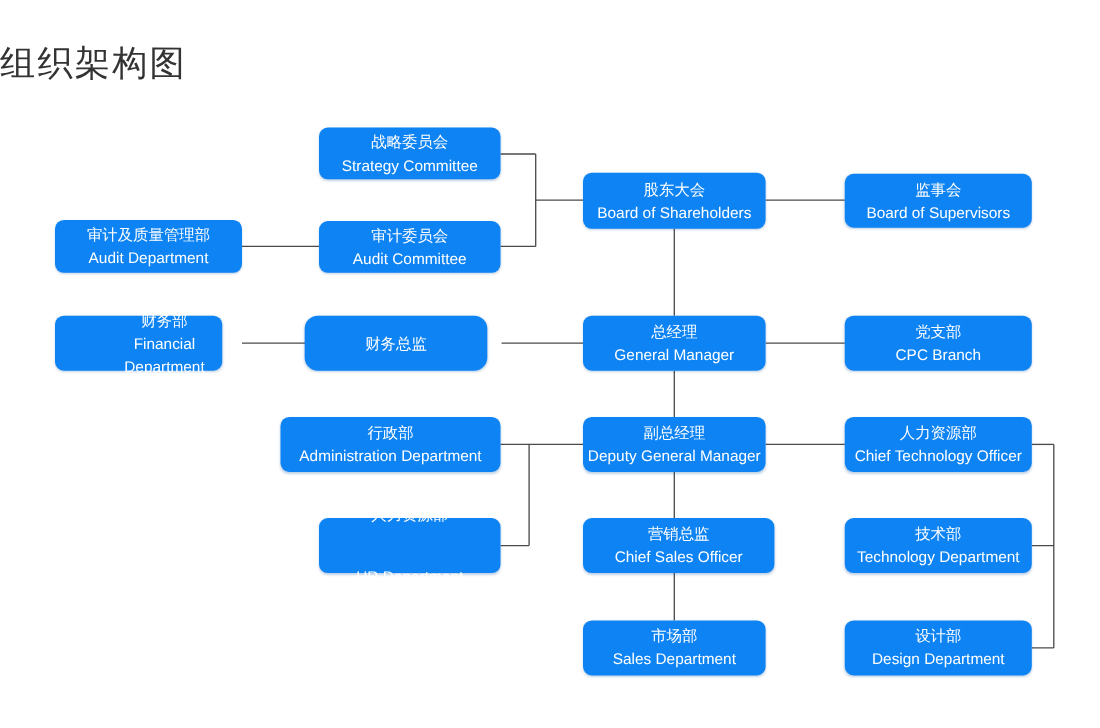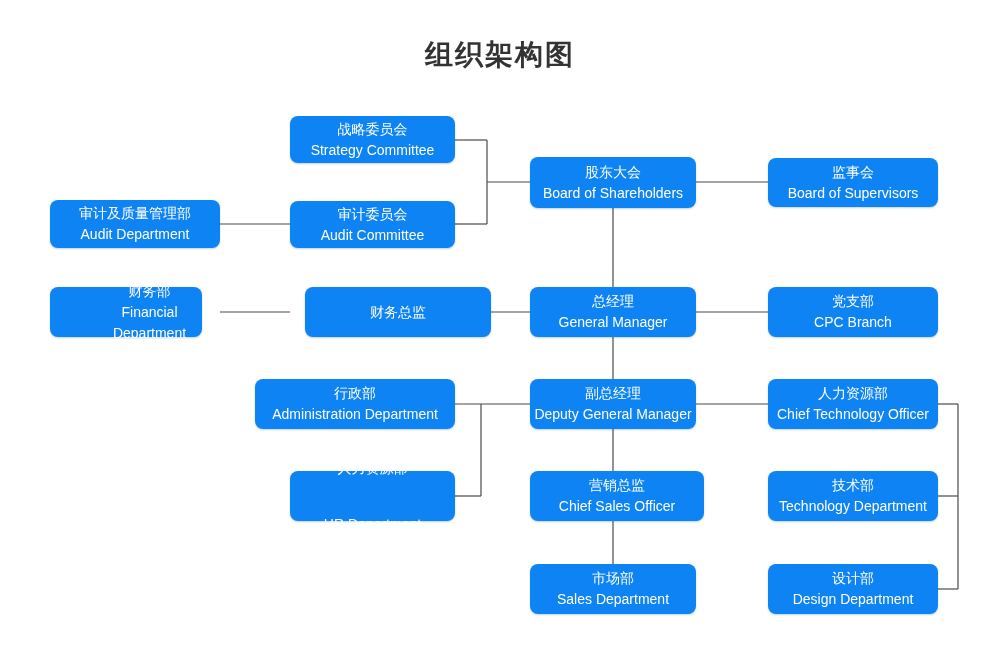--- a/index.html
+++ b/index.html
@@ -17,23 +17,22 @@
     height: 662px;
     background: #ffffff;
     overflow: hidden;
   }
   .page-title {
     position: absolute;
     top: 36px;
     left: 0;
     width: 100%;
     margin: 0;
-    text-align: center;
-    font-size: 28px;
-    font-weight: 700;
+    font-size: 32px;
+    font-weight: 400;
     letter-spacing: 2px;
     color: var(--title-color);
   }
   svg.lines {
     position: absolute;
     left: 0;
     top: 0;
     width: 1000px;
     height: 662px;
   }
@@ -100,21 +99,21 @@
         <div class="en">Audit Department</div>
       </div>
       <div class="node" style="left: 290px; top: 201px; width: 165px; height: 47px;">
         <div class="zh">审计委员会</div>
         <div class="en">Audit Committee</div>
       </div>
       <div class="node" style="left: 50px; top: 287px; width: 152px; height: 50px; padding-left: 47px;">
         <div class="zh">财务部</div>
         <div class="en">Financial Department</div>
       </div>
-      <div class="node" style="left: 305px; top: 287px; width: 186px; height: 50px;">
+      <div class="node" style="left: 277px; top: 287px; width: 166px; height: 50px; border-radius: 12px;">
         <div class="zh">财务总监</div>
       </div>
       <div class="node" style="left: 530px; top: 287px; width: 166px; height: 50px;">
         <div class="zh">总经理</div>
         <div class="en">General Manager</div>
       </div>
       <div class="node" style="left: 768px; top: 287px; width: 170px; height: 50px;">
         <div class="zh">党支部</div>
         <div class="en">CPC Branch</div>
       </div>

